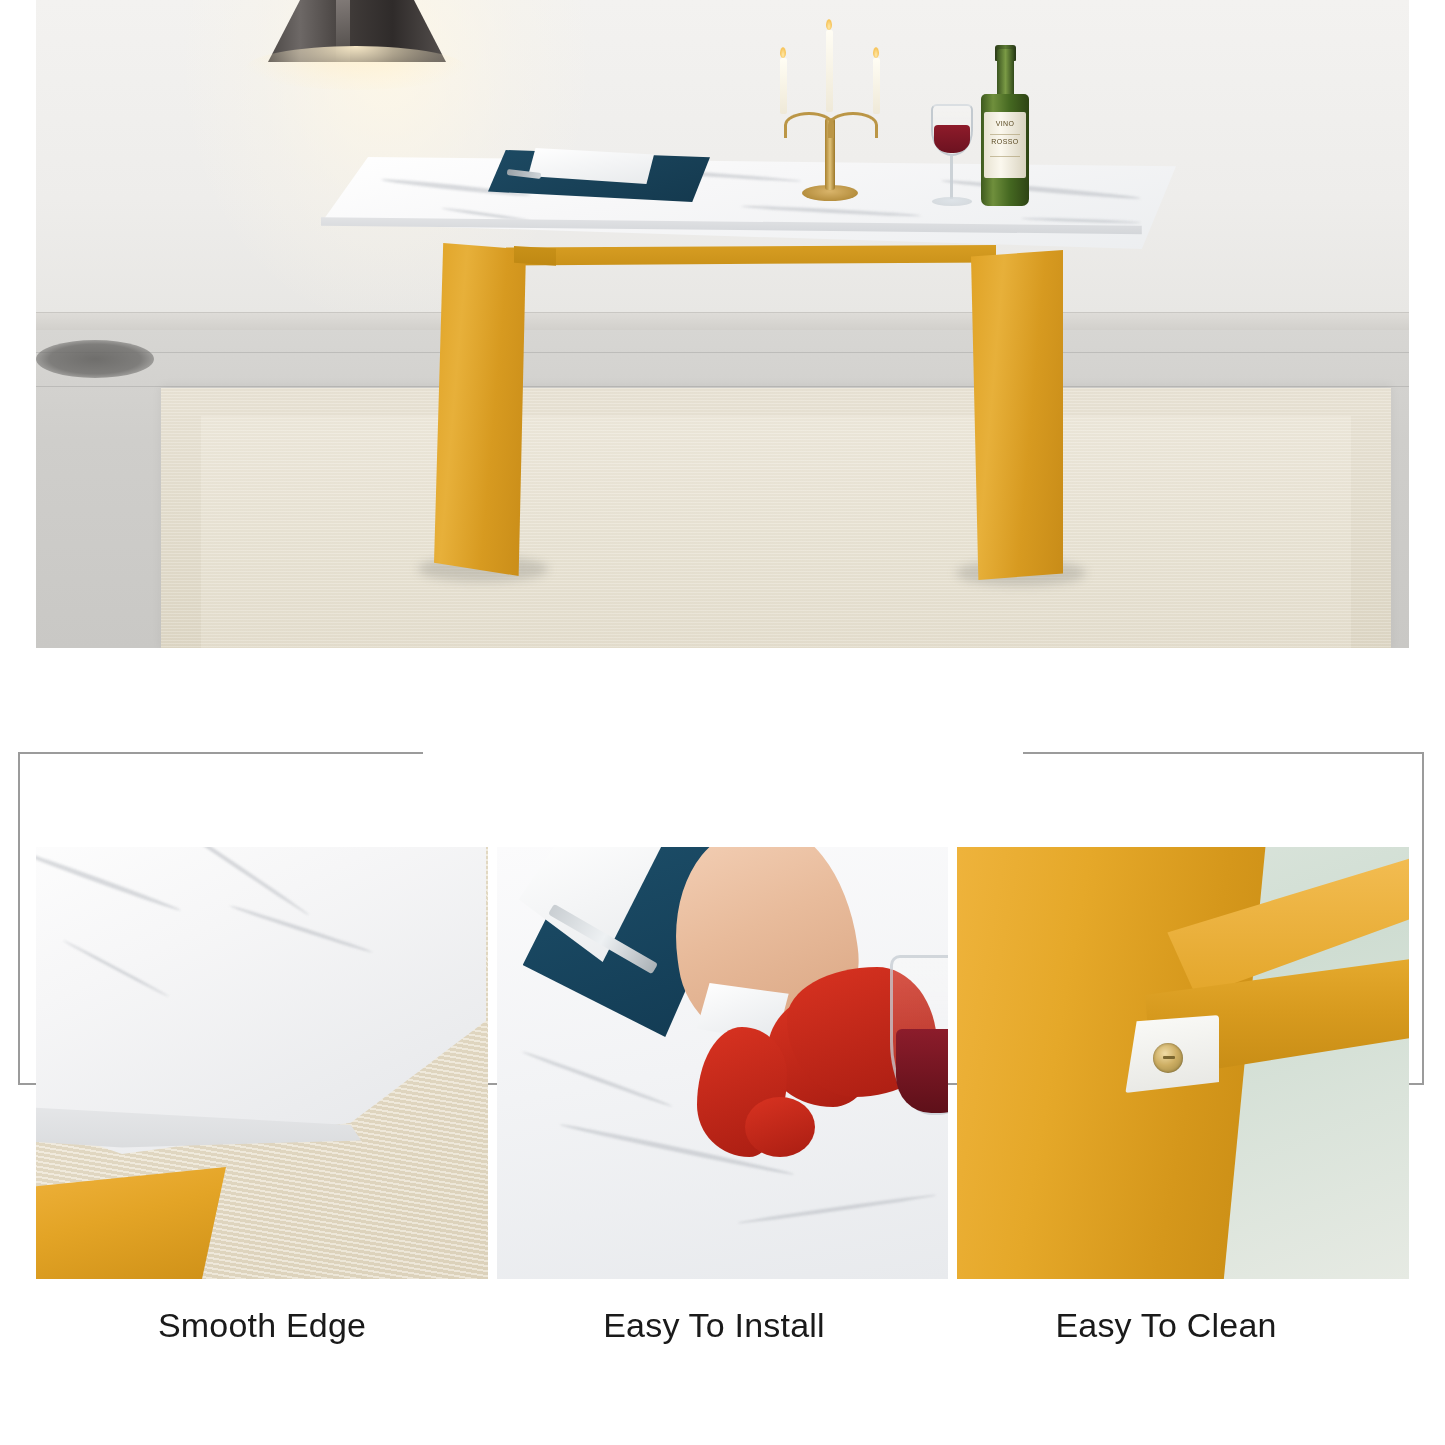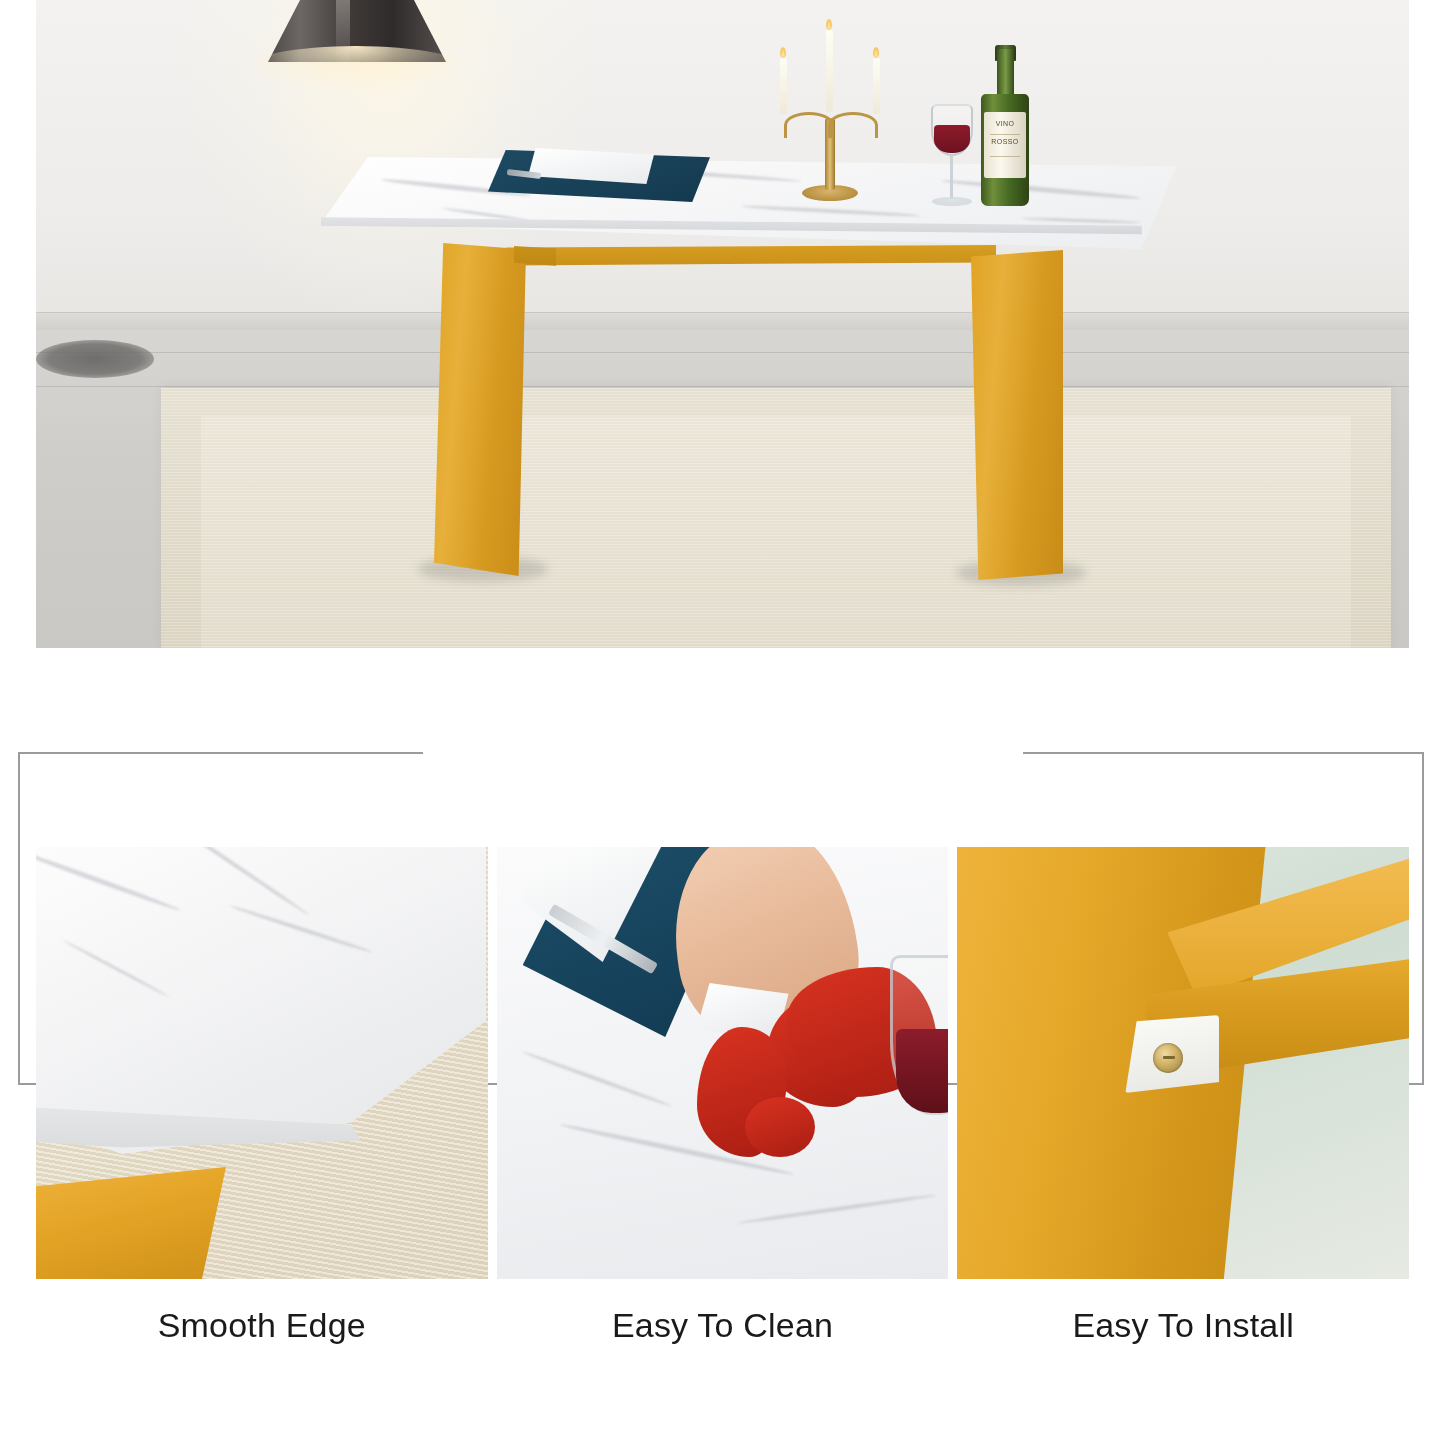--- a/index.html
+++ b/index.html
@@ -340,21 +340,21 @@
     box-shadow: inset 0 0 3px rgba(0,0,0,.4);
   }
   .p3-screw-slot {
     position:absolute; left: 206px; top: 209px; width: 12px; height: 3px;
     background: #7b6730; border-radius: 1px;
   }
 
   
   .captions {
     position: absolute; left: 36px; top: 1306px; width: 1373px;
-    display: flex; gap: 9px;
+    display: flex; 
   }
   .caption {
     width: 452px; text-align: center;
     font-size: 34px; color: #1a1a1a;
     letter-spacing: .2px;
   }
 </style>
 </head>
 <body>
 
@@ -469,17 +469,17 @@
       <div class="p3-gold-top"></div>
       <div class="p3-gold-bar"></div>
       <div class="p3-bracket"></div>
       <div class="p3-screw"></div>
       <div class="p3-screw-slot"></div>
     </div>
   </div>
 
   <div class="captions">
     <div class="caption">Smooth Edge</div>
+    <div class="caption">Easy To Install</div>
     <div class="caption">Easy To Clean</div>
-    <div class="caption">Easy To Install</div>
   </div>
 
 </div>
 
 </body></html>

